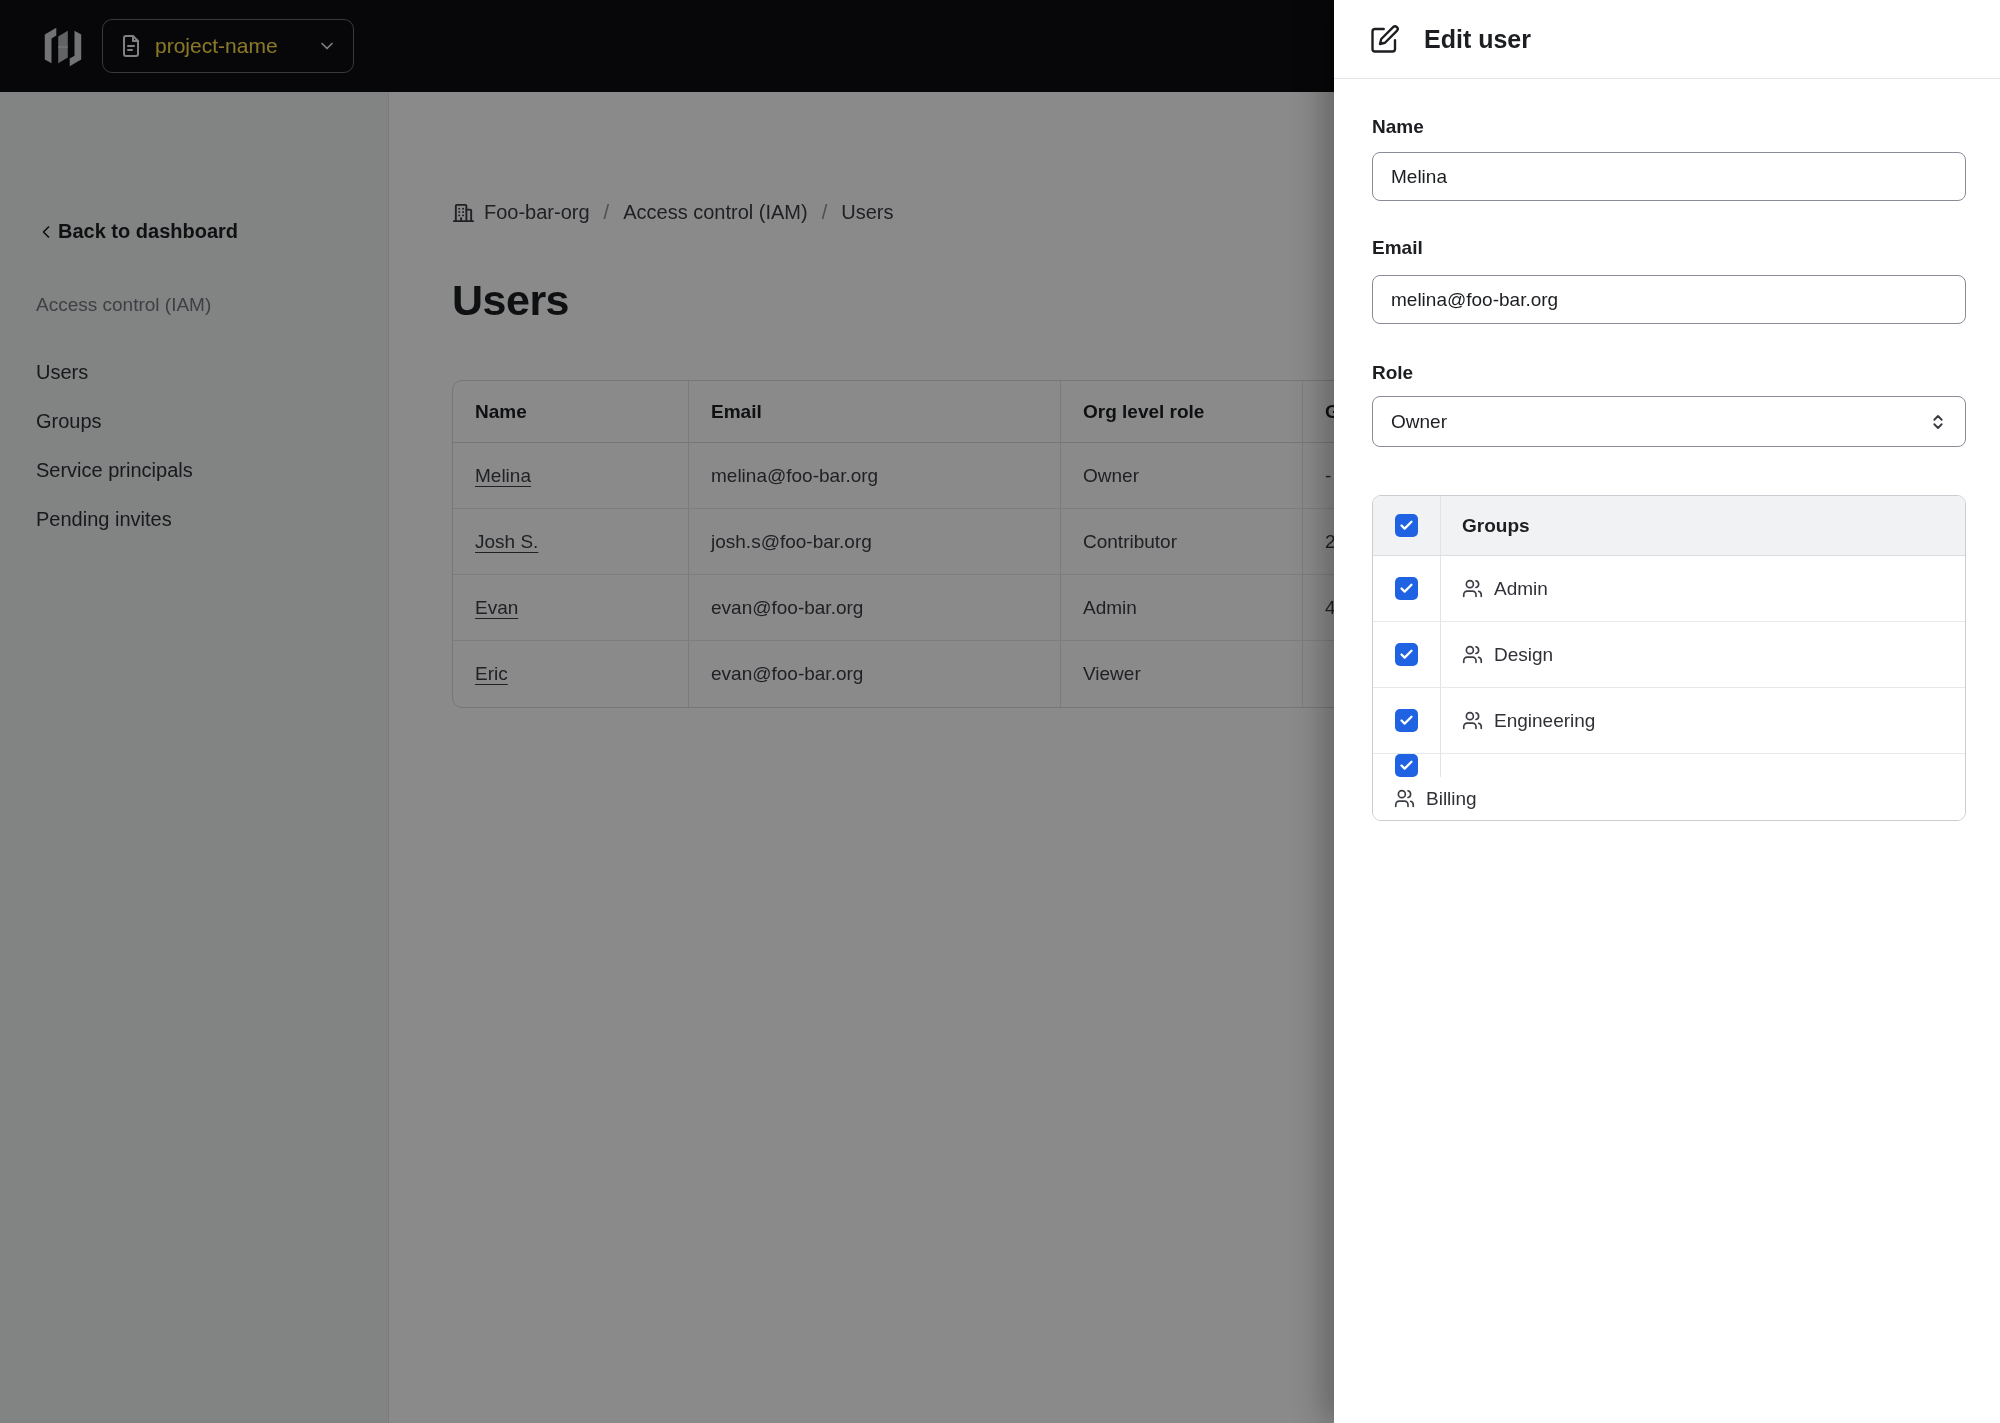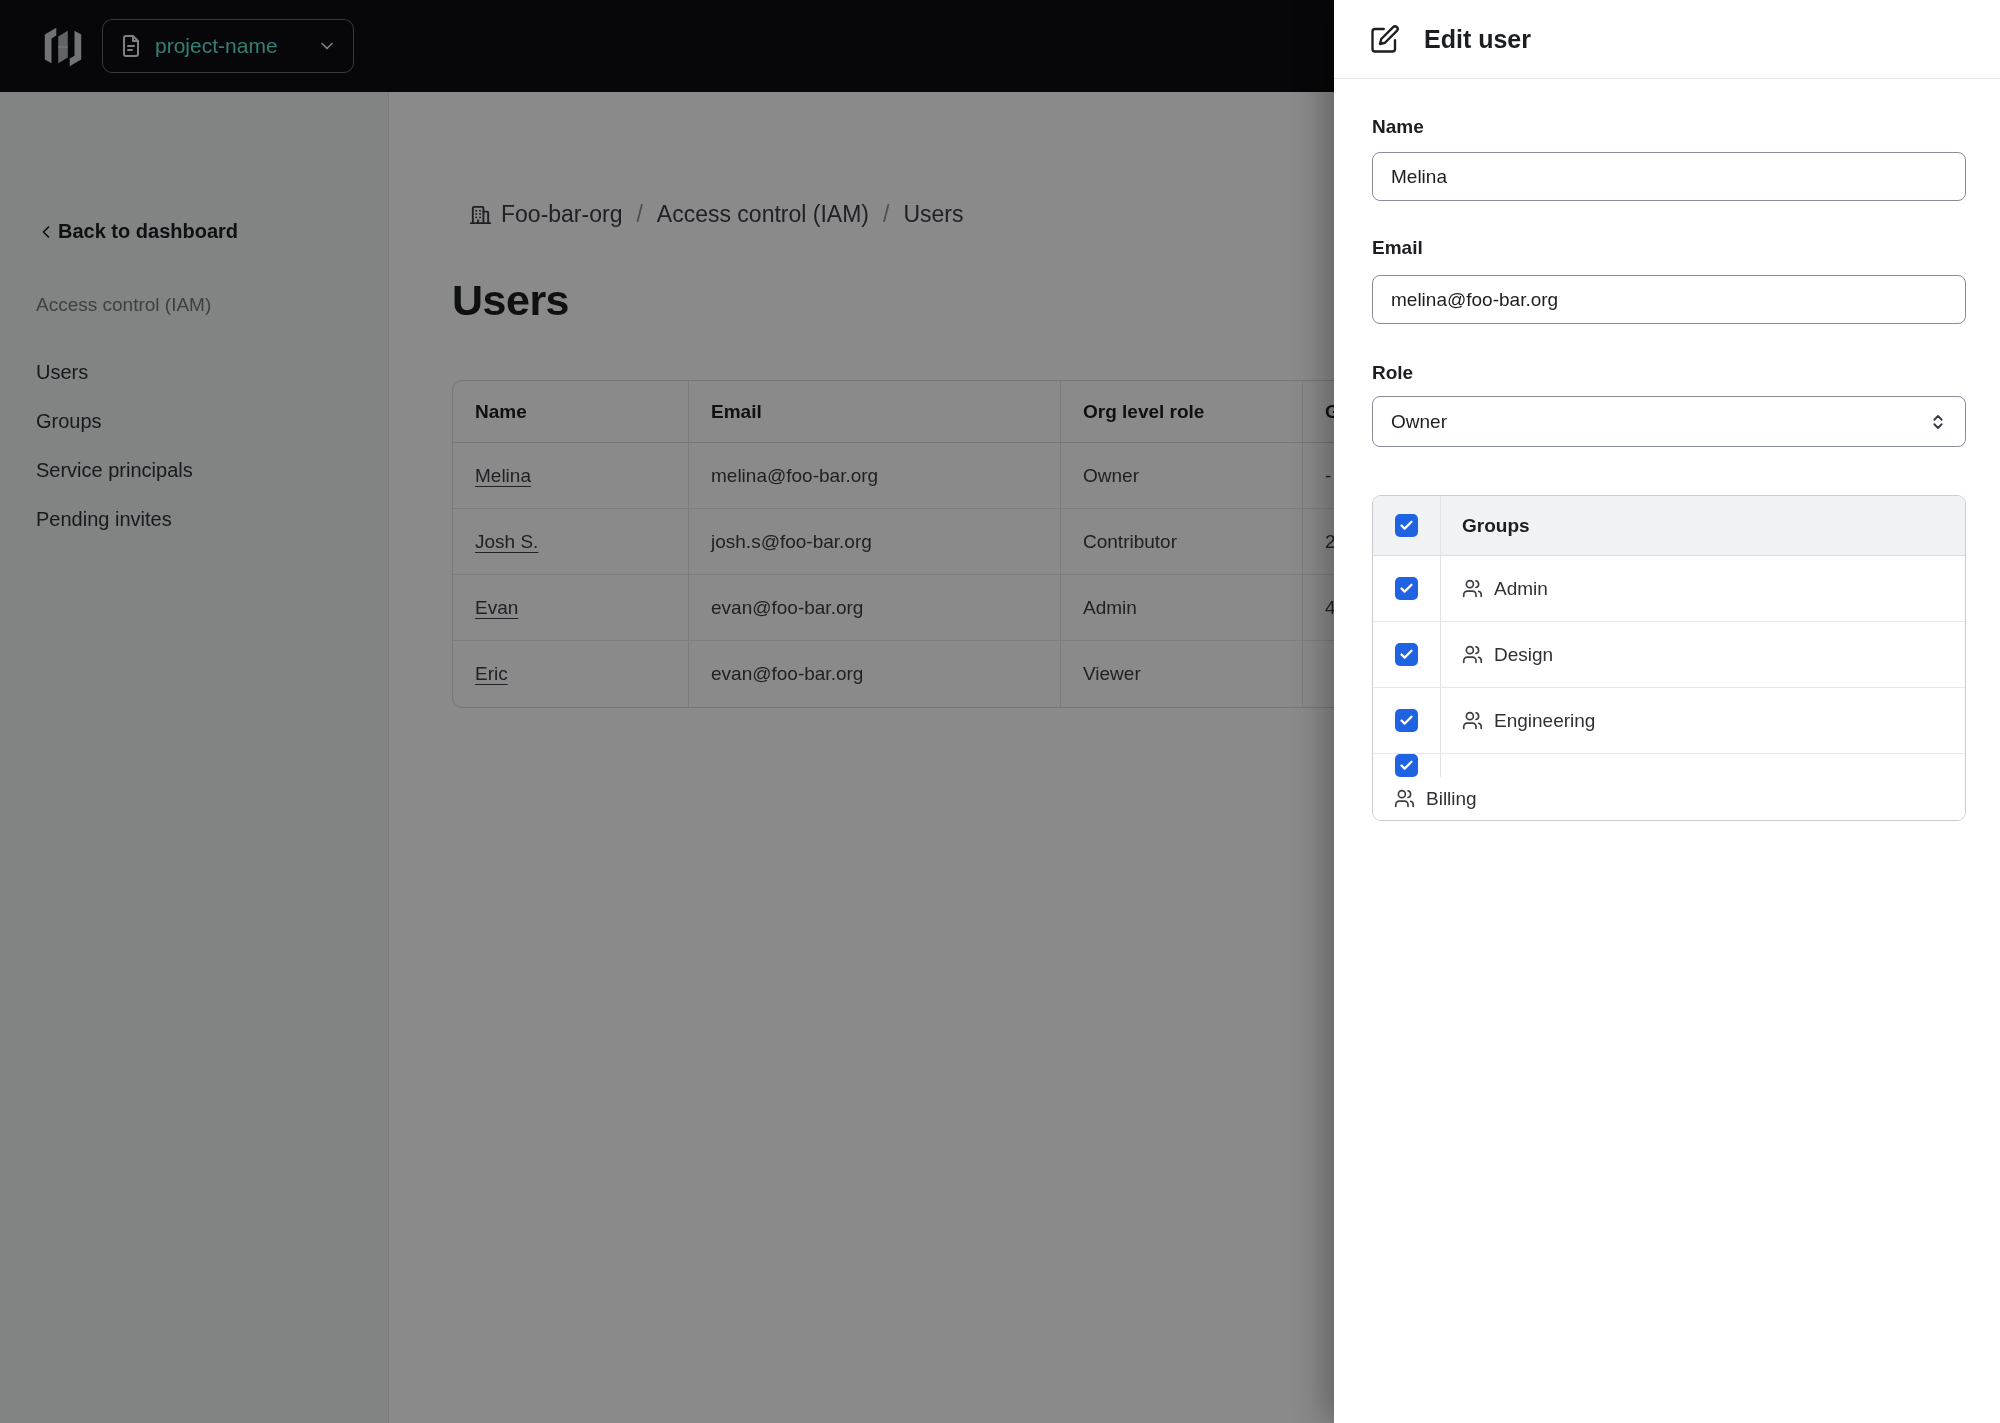--- a/index.html
+++ b/index.html
@@ -16,21 +16,21 @@
     position: absolute; left: 0; top: 0; width: 2000px; height: 92px;
     background: #0d0e12; z-index: 1;
   }
   .logo-mark { position: absolute; left: 40px; top: 24px; width: 46px; height: 46px; }
   .project-switcher {
     position: absolute; left: 102px; top: 19px; width: 252px; height: 54px;
     border: 1px solid rgba(255,255,255,0.38); border-radius: 10px;
     background: transparent; display: flex; align-items: center; gap: 12px;
     padding: 0 16px; cursor: pointer;
   }
-  .project-switcher .label { color: #5eead4; font-size: 21px; }
+  .project-switcher .label { color: #fde047; font-size: 21px; }
   .icon-stroke { stroke: #ededef; fill: none; stroke-width: 2; stroke-linecap: round; stroke-linejoin: round; }
   .icon-dark  { stroke: #3b3d44; fill: none; stroke-width: 2; stroke-linecap: round; stroke-linejoin: round; }
 
   
   .sidebar {
     position: absolute; left: 0; top: 92px; width: 389px; height: 1331px;
     background: #f1f2f3; border-right: 1px solid #e2e3e5; z-index: 1;
   }
   .back-link {
     position: absolute; left: 36px; top: 128px; display: flex; align-items: center; gap: 2px;
@@ -38,21 +38,21 @@
   }
   .side-section-label { position: absolute; left: 36px; top: 202px; font-size: 19px; color: #73767d; }
   .side-items { position: absolute; left: 0; top: 256px; width: 100%; }
   .side-item {
     display: block; padding: 13px 36px; font-size: 20px; color: #2f3136;
     text-decoration: none; cursor: pointer;
   }
 
   
   .main { position: absolute; left: 389px; top: 92px; width: 1611px; height: 1331px; background: #ffffff; }
-  .breadcrumb { position: absolute; left: 80px; top: 109px; display: flex; align-items: center; gap: 14px; font-size: 23px; color: #3b3d44; }
+  .breadcrumb { position: absolute; left: 63px; top: 109px; display: flex; align-items: center; gap: 14px; font-size: 20px; color: #3b3d44; }
   .breadcrumb .crumb { display: flex; align-items: center; gap: 9px; cursor: pointer; }
   .breadcrumb .sep { color: #8f9298; }
   .page-title { position: absolute; left: 63px; top: 184px; font-size: 43px; font-weight: 700; color: #1c1e21; letter-spacing: -0.5px; }
 
   table.users {
     position: absolute; left: 63px; top: 288px;
     border-collapse: separate; border-spacing: 0; font-size: 19px; color: #3b3d44;
     border: 1px solid #d9dadd; border-radius: 10px;
   }
   table.users th, table.users td {

